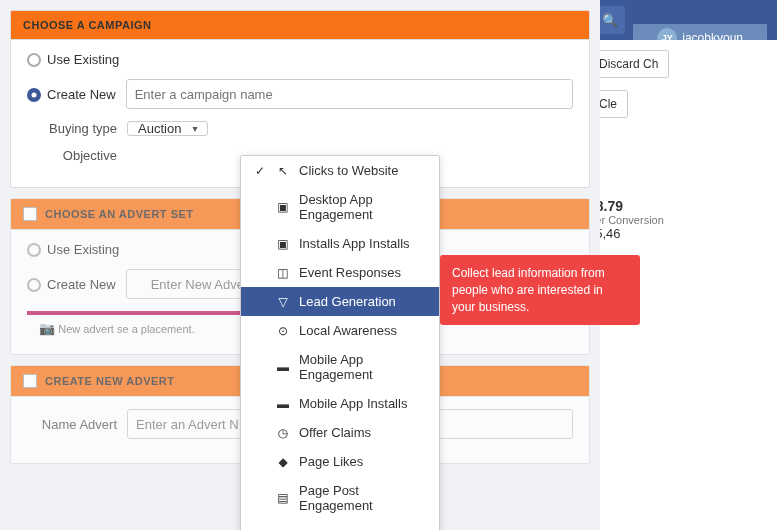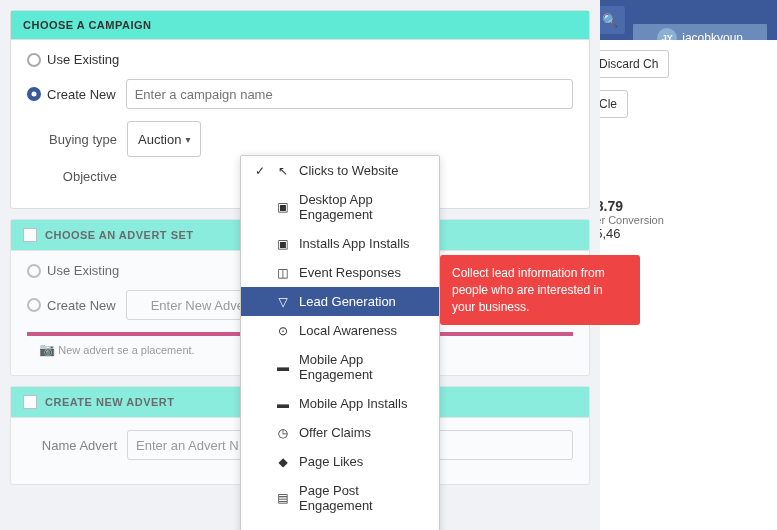--- a/index.html
+++ b/index.html
@@ -113,21 +113,21 @@
     }
 
     
     .section {
       background: #fff;
       border: 1px solid #ddd;
       margin: 10px;
       border-radius: 3px;
     }
     .section-header {
-      background: #5eead4;
+      background: #f97316;
       border-bottom: 1px solid #ddd;
       padding: 8px 12px;
       display: flex;
       align-items: center;
       gap: 8px;
     }
     .section-checkbox {
       width: 14px; height: 14px;
       border: 1px solid #aaa;
       background: #fff;
@@ -147,21 +147,21 @@
 
     
     .form-row {
       display: flex;
       align-items: center;
       margin-bottom: 12px;
       gap: 10px;
     }
     .radio-option {
       display: flex;
-      align-items: center;
+      align-items: flex-end;
       gap: 6px;
       cursor: pointer;
     }
     .radio-btn {
       width: 14px; height: 14px;
       border-radius: 50%;
       border: 2px solid #aaa;
       background: #fff;
       display: inline-block;
       flex-shrink: 0;
@@ -214,22 +214,22 @@
     .select-btn {
       background: #fff;
       border: 1px solid #ccc;
       border-radius: 3px;
       padding: 4px 10px;
       font-size: 13px;
       color: #333;
       cursor: pointer;
       display: flex;
       align-items: center;
-      gap: 4px;
-      height: 36px;
+      gap: 11px;
+      height: 15px;
     }
     .select-btn .arrow {
       font-size: 10px;
       color: #555;
     }
 
     
     .dropdown-overlay {
       position: absolute;
       top: 155px;

